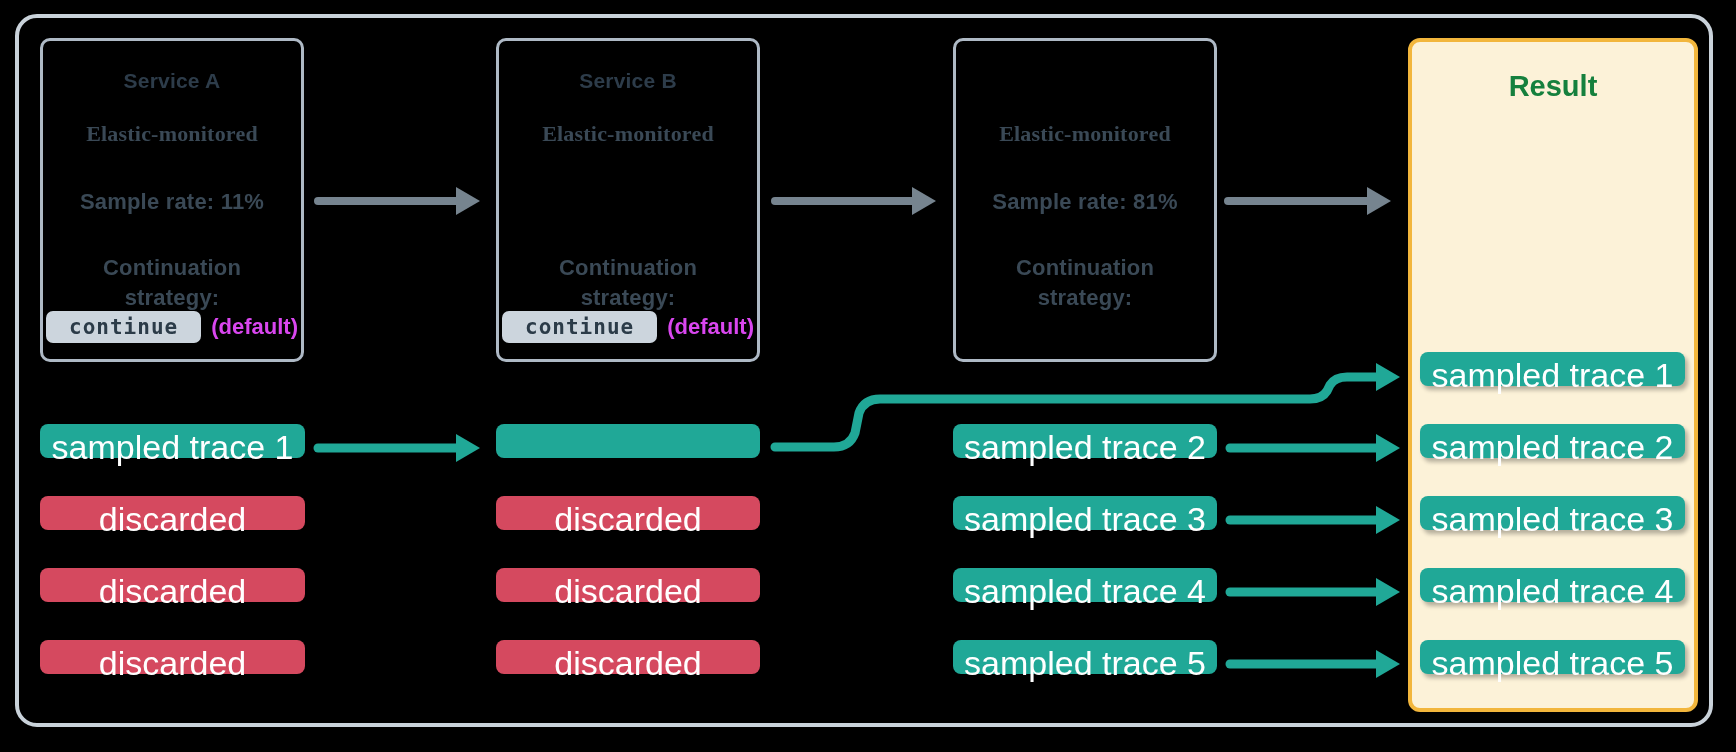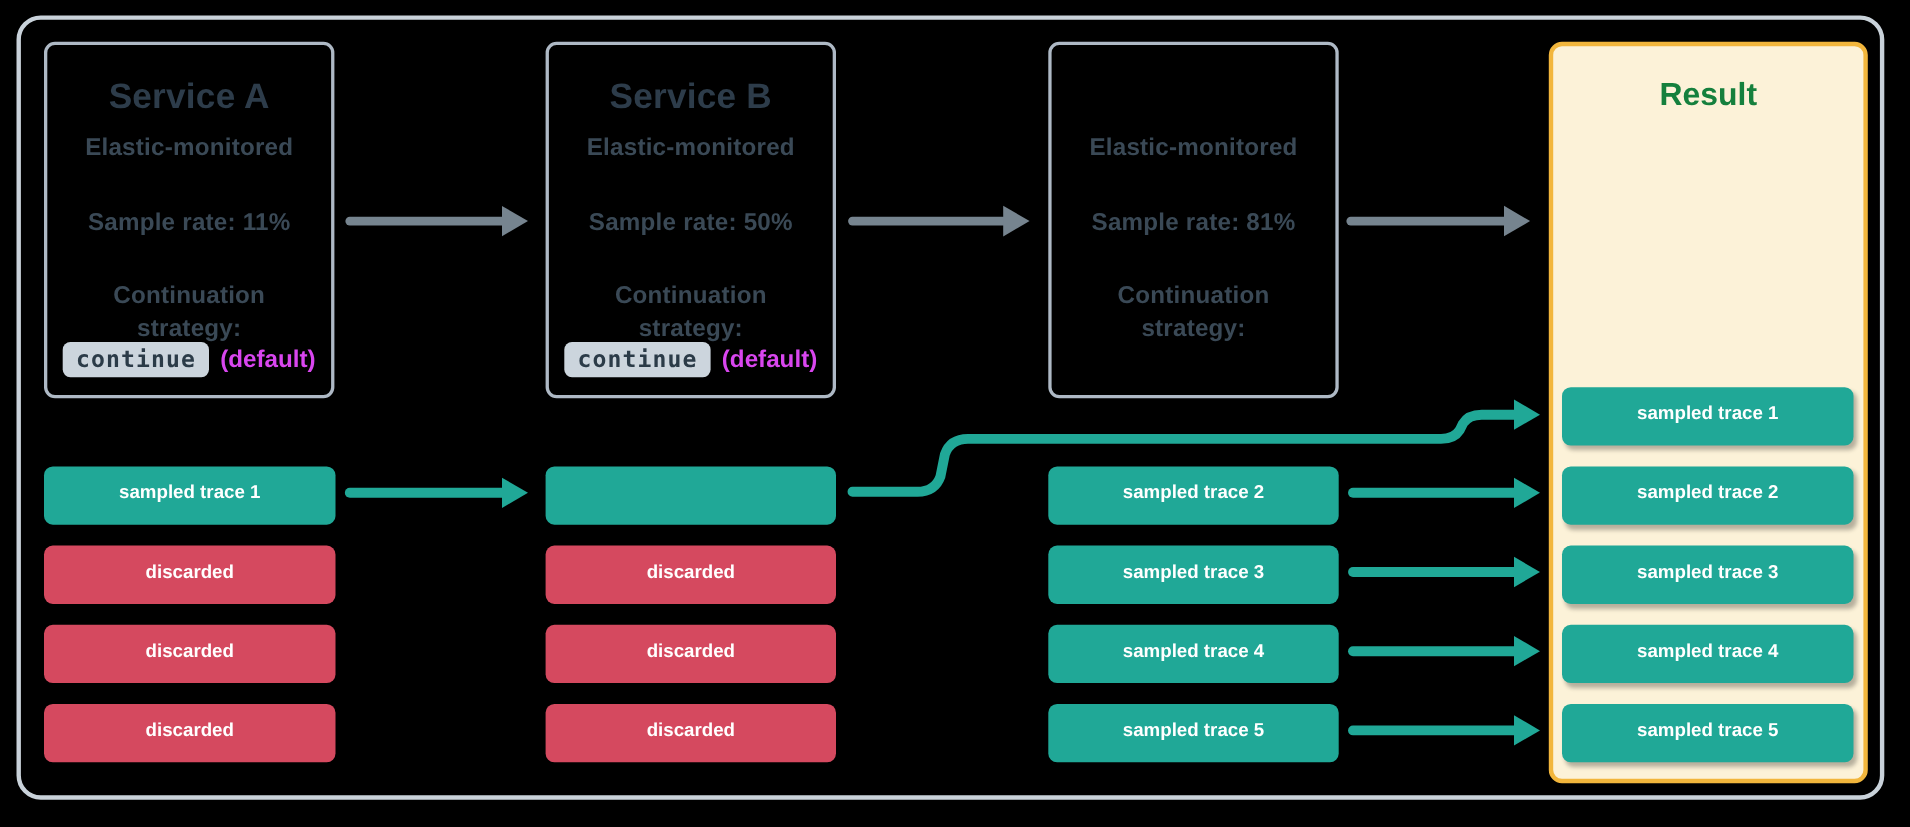--- a/index.html
+++ b/index.html
@@ -12,43 +12,43 @@
     border:4px solid #c9d2da;border-radius:22px;box-sizing:border-box;
   }
   .service-box{
     position:absolute;top:38px;height:324px;width:264px;
     border:3px solid #aeb9c5;border-radius:10px;box-sizing:border-box;
     background:#000;
   }
   .svc-a{left:40px;} .svc-b{left:496px;} .svc-c{left:953px;}
   .svc-line{position:absolute;left:0;right:0;text-align:center;color:#3a4956;
     font-size:22px;font-weight:700;letter-spacing:0.2px;}
-  .svc-title{top:28px;font-size:32px;color:#2d3c4a;}
-  .svc-mon{top:80px;}
+  .svc-title{top:28px;font-size:21px;color:#2d3c4a;}
+  .svc-mon{top:80px;font-family:Liberation Serif, serif;}
   .svc-rate{top:148px;}
   .svc-strat1{top:214px;}
   .svc-strat2{top:244px;}
   .chip-row{position:absolute;left:0;right:0;top:270px;display:flex;
     justify-content:center;align-items:center;gap:10px;}
   .chip{
-    background:#ccd5dd;color:#2b3b48;border-radius:7px;padding:3px 12px;
+    background:#ccd5dd;color:#2b3b48;border-radius:7px;padding:3px 23px;
     font-family:"DejaVu Sans Mono", monospace;font-size:21px;font-weight:700;
     letter-spacing:1px;line-height:26px;
   }
   .chip-suffix{color:#d946ef;font-size:22px;font-weight:700;}
   .result-box{
     position:absolute;left:1408px;top:38px;width:290px;height:674px;
     background:#fcf2d8;border:4px solid #f2b63c;border-radius:12px;
     box-sizing:border-box;box-shadow:3px 4px 6px rgba(0,0,0,0.45);
   }
   .result-title{position:absolute;left:0;right:0;top:28px;text-align:center;
     color:#15803d;font-size:29px;font-weight:700;}
   .trace{
-    position:absolute;height:53px;line-height:47px;border-radius:8px;
-    text-align:center;color:#fff;font-size:17px;font-weight:700;
+    position:absolute;height:34px;line-height:47px;border-radius:8px;
+    text-align:center;color:#fff;font-size:34px;font-weight:400;
     box-shadow:3px 4px 4px rgba(0,0,0,0.28);box-sizing:border-box;
   }
   .teal{background:#20a897;}
   .red{background:#d5495f;}
   .col-a{left:40px;width:265px;}
   .col-b{left:496px;width:264px;}
   .col-c{left:953px;width:264px;}
   .col-r{left:1420px;width:265px;}
   .row1{top:352px;} .row2{top:424px;} .row3{top:496px;} .row4{top:568px;} .row5{top:640px;}
   .arrow-layer{position:absolute;left:0;top:0;pointer-events:none;}
@@ -68,21 +68,20 @@
     <div class="svc-line svc-strat2">strategy:</div>
     <div class="chip-row">
       <span class="chip">continue</span>
       <span class="chip-suffix">(default)</span>
     </div>
   </div>
 
   <div class="service-box svc-b">
     <div class="svc-line svc-title">Service B</div>
     <div class="svc-line svc-mon">Elastic-monitored</div>
-    <div class="svc-line svc-rate">Sample rate: 50%</div>
     <div class="svc-line svc-strat1">Continuation</div>
     <div class="svc-line svc-strat2">strategy:</div>
     <div class="chip-row">
       <span class="chip">continue</span>
       <span class="chip-suffix">(default)</span>
     </div>
   </div>
 
   <div class="service-box svc-c">
     <div class="svc-line svc-mon">Elastic-monitored</div>

